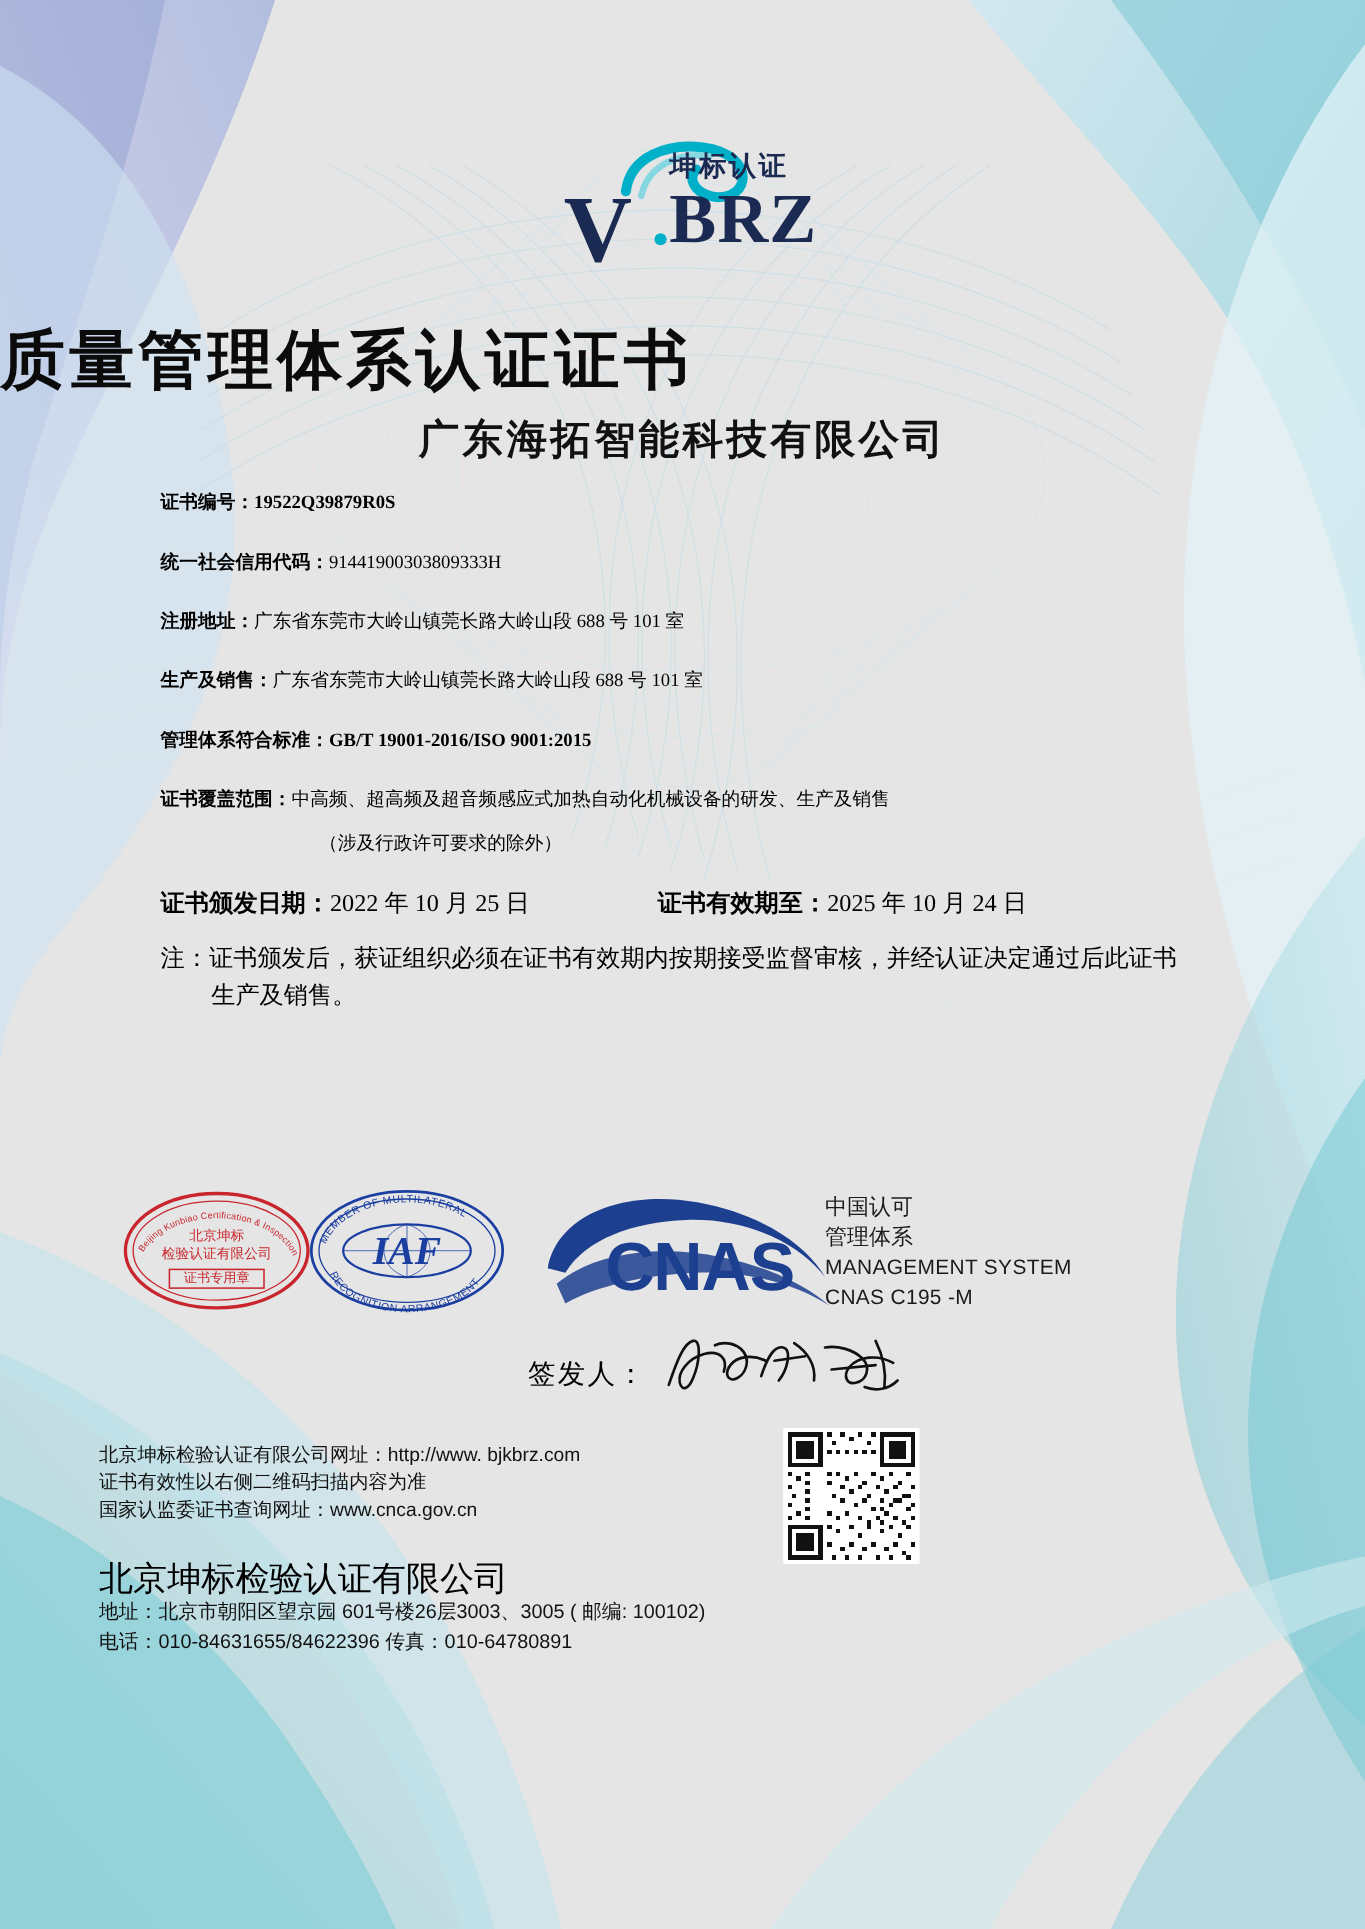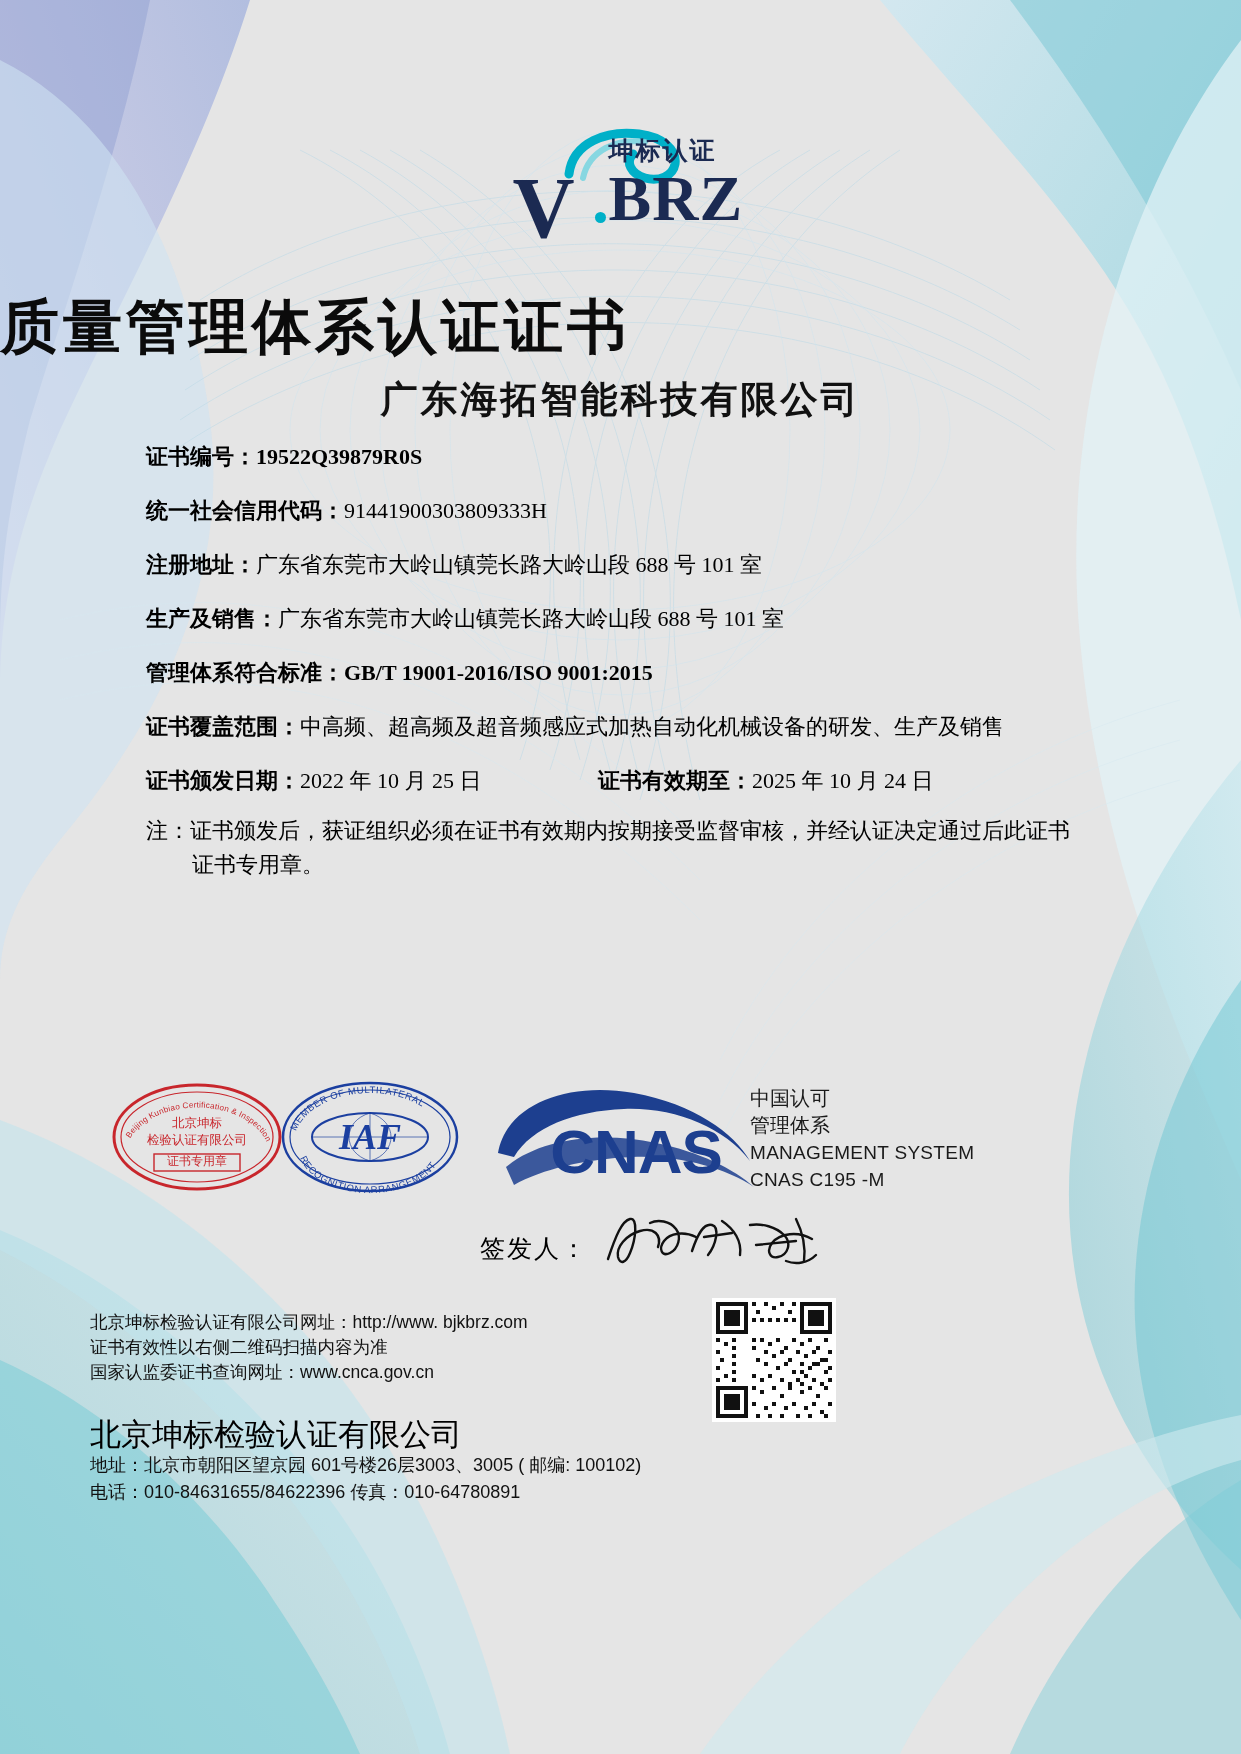--- a/index.html
+++ b/index.html
@@ -63,21 +63,21 @@
     font-weight:bold;
     font-size:37px;
     letter-spacing:3px;
     color:#111;
   }
 
   
   .fields {
     position:absolute; left:146px; top:442px; width:950px;
   }
-  .row { margin-bottom:24px; font-size:22px; line-height:30px; color:#000; }
+  .row { margin-bottom:24px; font-size:17px; line-height:30px; color:#000; }
   .lbl { font-weight:bold; }
   .val { font-weight:normal; }
   .val.b { font-weight:bold; }
   .cont { margin-left:144px; margin-top:10px; }
   .daterow { display:flex; margin-bottom:18px; font-size:22px; }
   .daterow .left { width:452px; }
   .note { font-size:22px; line-height:34px; }
   .note2 { margin-left:46px; }
 
   
@@ -236,34 +236,35 @@
     <div class="row">
       <span class="lbl">生产及销售：</span><span class="val">广东省东莞市大岭山镇莞长路大岭山段 688 号 101 室</span>
     </div>
 
     <div class="row">
       <span class="lbl">管理体系符合标准：</span><span class="val b">GB/T 19001-2016/ISO 9001:2015</span>
     </div>
 
     <div class="row">
       <span class="lbl">证书覆盖范围：</span><span class="val">中高频、超高频及超音频感应式加热自动化机械设备的研发、生产及销售</span>
+      <div class="cont">（涉及行政许可要求的除外）</div>
     </div>
 
     <div class="daterow">
       <div class="left">
         <span class="lbl">证书颁发日期：</span><span class="val">2022 年 10 月 25 日</span>
       </div>
       <div>
         <span class="lbl">证书有效期至：</span><span class="val">2025 年 10 月 24 日</span>
       </div>
     </div>
 
     <div class="note">
       <div>注：证书颁发后，获证组织必须在证书有效期内按期接受监督审核，并经认证决定通过后此证书</div>
-      <div class="note2">证书专用章。</div>
+      <div class="note2">生产及销售。</div>
     </div>
   </div>
 
   <div class="marks">
 
     <svg class="stamp" viewBox="0 0 175 120">
       <defs>
         <path id="arcTop" d="M18,66 A72,48 0 0 1 157,66"></path>
         <path id="arcBot" d="M22,70 A68,44 0 0 0 153,70"></path>
       </defs>

